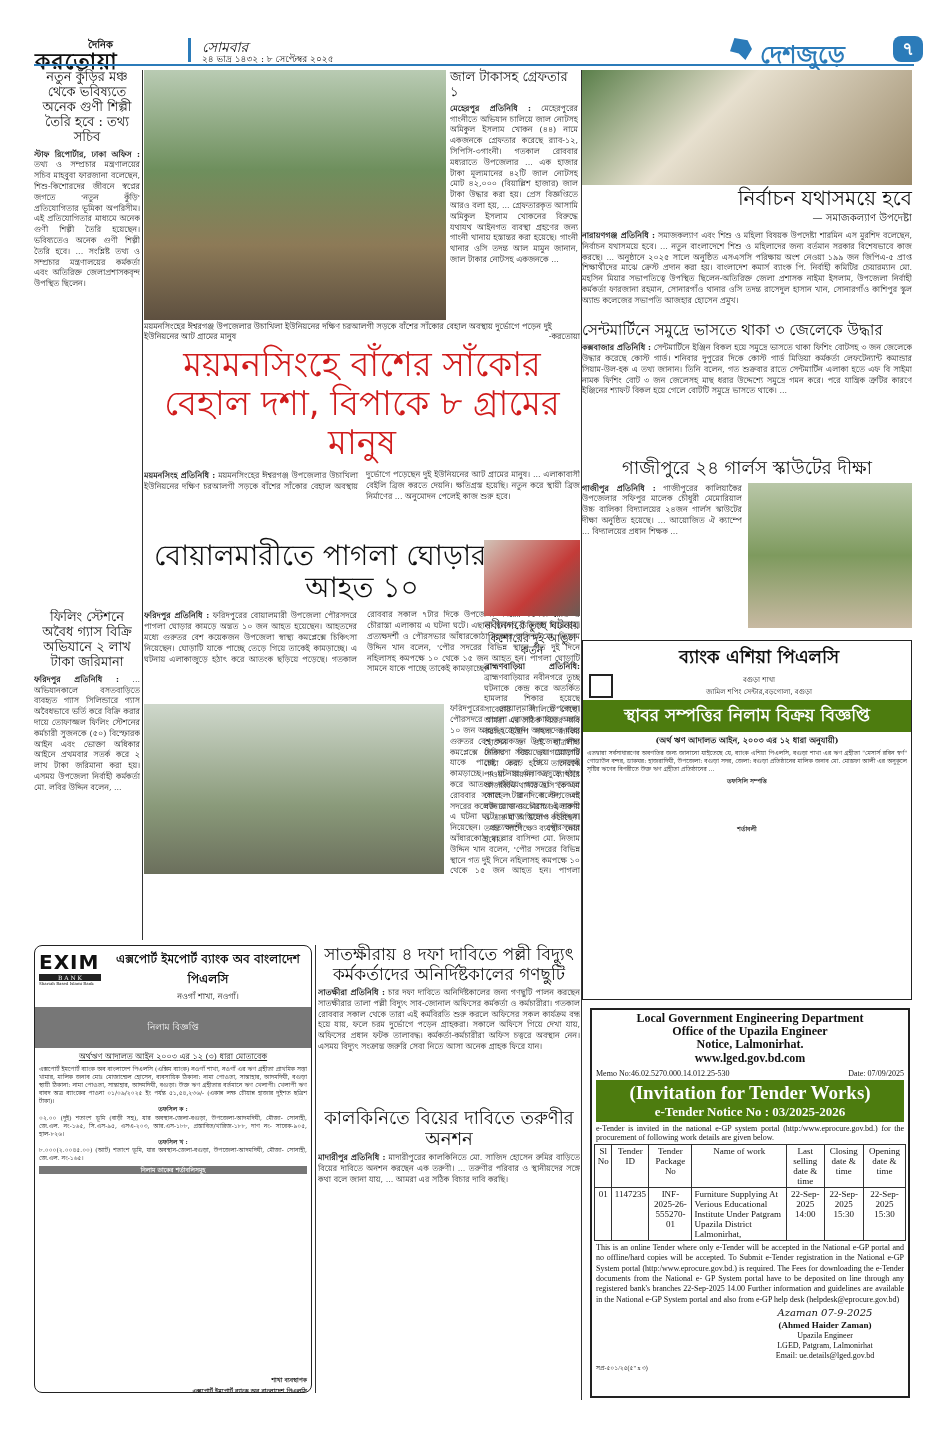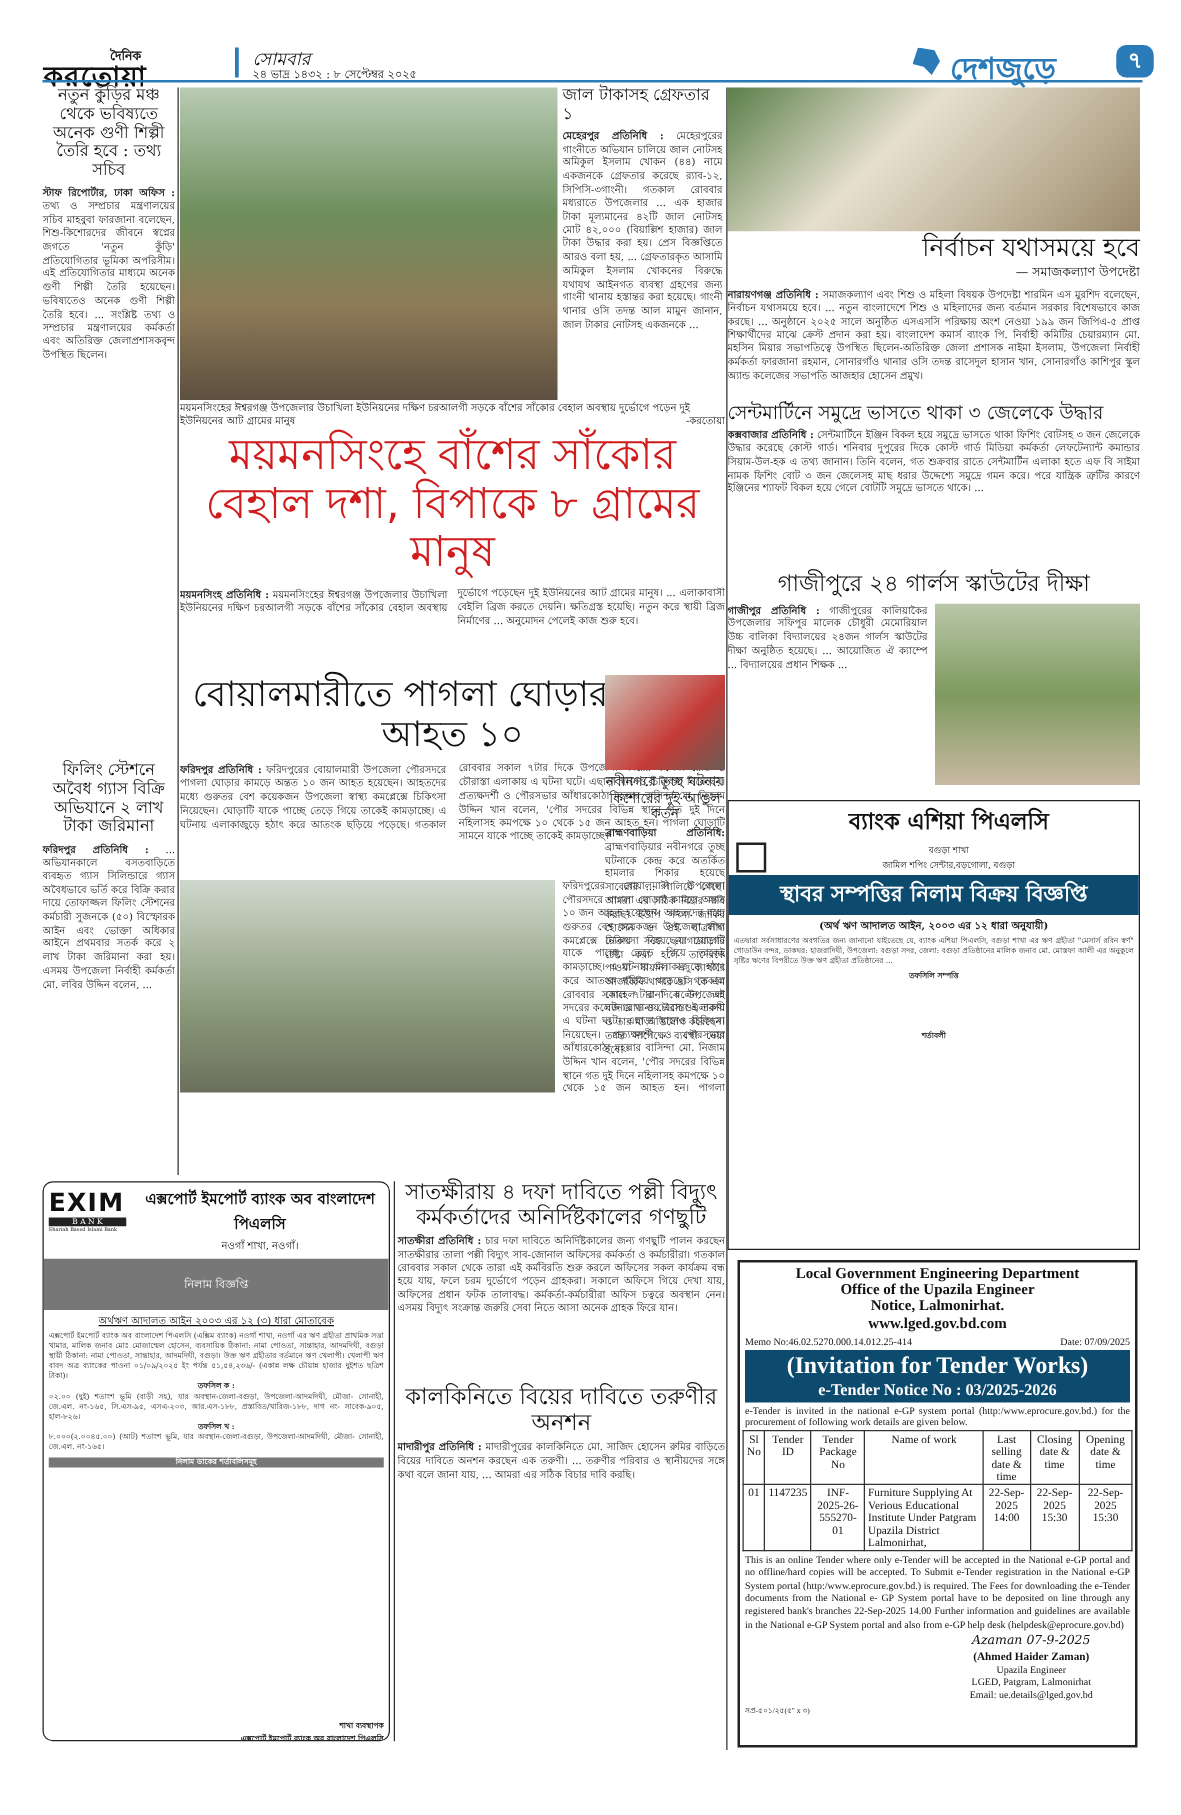--- a/index.html
+++ b/index.html
@@ -16,21 +16,21 @@
   .rule { left: 34px; top: 64px; width: 880px; height: 2px; background: #2b7bb9; }
   .headline { font-weight: normal; text-align: center; line-height: 1.15; }
   .body-text { font-size: 8px; line-height: 1.35; text-align: justify; color: #222; }
   .photo { background: linear-gradient(180deg, #b9cbb3 0%, #6e8f5d 40%, #8d7a57 70%, #5e5040 100%); }
   .photo-2 { background: linear-gradient(135deg, #5a7f4a 0%, #e7e0cf 40%, #9b8a6a 100%); }
   .photo-3 { background: linear-gradient(180deg, #cfd8cc, #8a9a7a 60%, #6b6f5c); }
   .photo-4 { background: linear-gradient(180deg, #b9c7a8, #7e9a5e 50%, #c8b9a2); }
   .photo-5 { background: linear-gradient(135deg, #d2c3b7, #c43b38 60%, #6b5c55); }
   .red-headline { color: #d01c1c; font-size: 34px; font-family: "DejaVu Sans", sans-serif; }
   .box { border: 1.5px solid #222; }
-  .dark-band { background: #0c4a6e; color: #fff; text-align: center; }
+  .dark-band { background: #4d7c0f; color: #fff; text-align: center; }
   .gray-band { background: #777; color: #fff; text-align: center; }
   table.tender { border-collapse: collapse; width: 100%; font-family: "Liberation Serif", serif; font-size: 9px; }
   table.tender td, table.tender th { border: 1px solid #333; padding: 1px 2px; vertical-align: top; text-align: center; font-weight: normal; }
   .lged { font-family: "Liberation Serif", serif; }
   .caption { font-size: 8px; line-height: 1.3; }
   .vline { background: #333; width: 1px; }
 </style>
 </head>
 <body>
 
@@ -197,21 +197,21 @@
 </div>
 
 <div class="abs box lged" style="left:590px; top:1008px; width:320px; height:390px; border-width:2px;">
   <div style="text-align:center; font-size:12px; font-weight:bold; line-height:1.1; padding-top:2px;">
     <div>Local Government Engineering Department</div>
     <div>Office of the Upazila Engineer</div>
     <div>Notice, Lalmonirhat.</div>
     <div>www.lged.gov.bd.com</div>
   </div>
   <div style="display:flex; justify-content:space-between; font-size:8px; padding:4px 4px 2px;">
-    <span>Memo No:46.02.5270.000.14.012.25-414</span>
+    <span>Memo No:46.02.5270.000.14.012.25-530</span>
     <span>Date: 07/09/2025</span>
   </div>
   <div class="dark-band" style="margin:0 4px; padding:2px 0;">
     <div style="font-size:19px; font-weight:bold;">(Invitation for Tender Works)</div>
     <div style="font-size:13px; font-weight:bold;">e-Tender Notice No : 03/2025-2026</div>
   </div>
   <div style="font-size:8px; padding:2px 4px; text-align:justify;">e-Tender is invited in the national e-GP system portal (http:/www.eprocure.gov.bd.) for the procurement of following work details are given below.</div>
   <div style="padding:0 2px;">
     <table class="tender">
       <thead>

